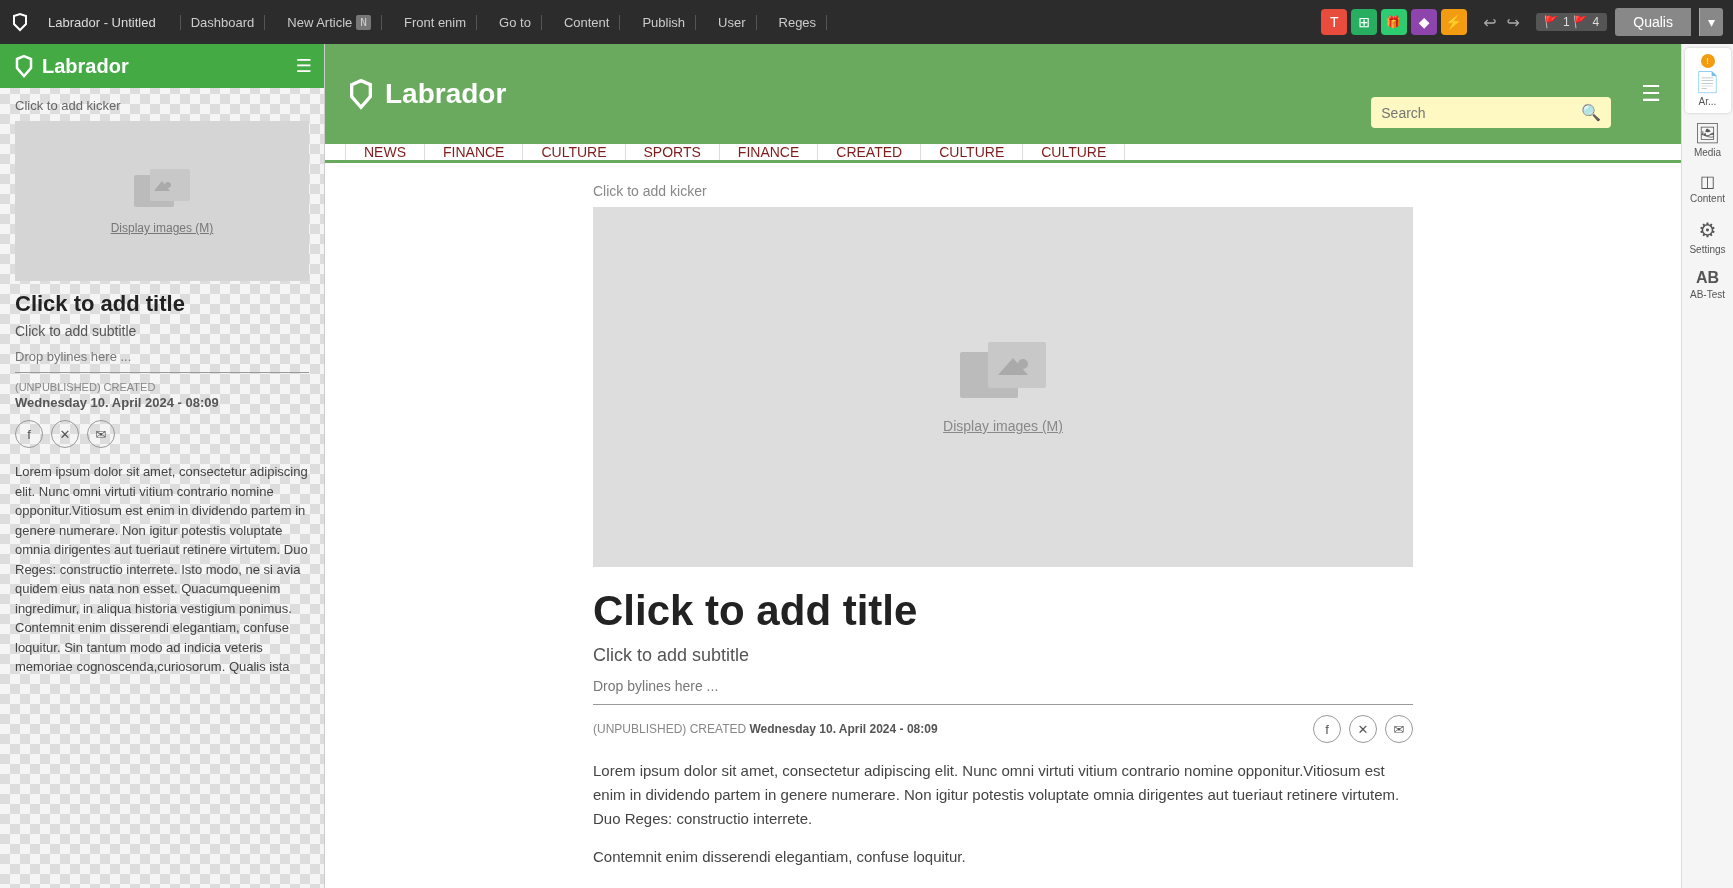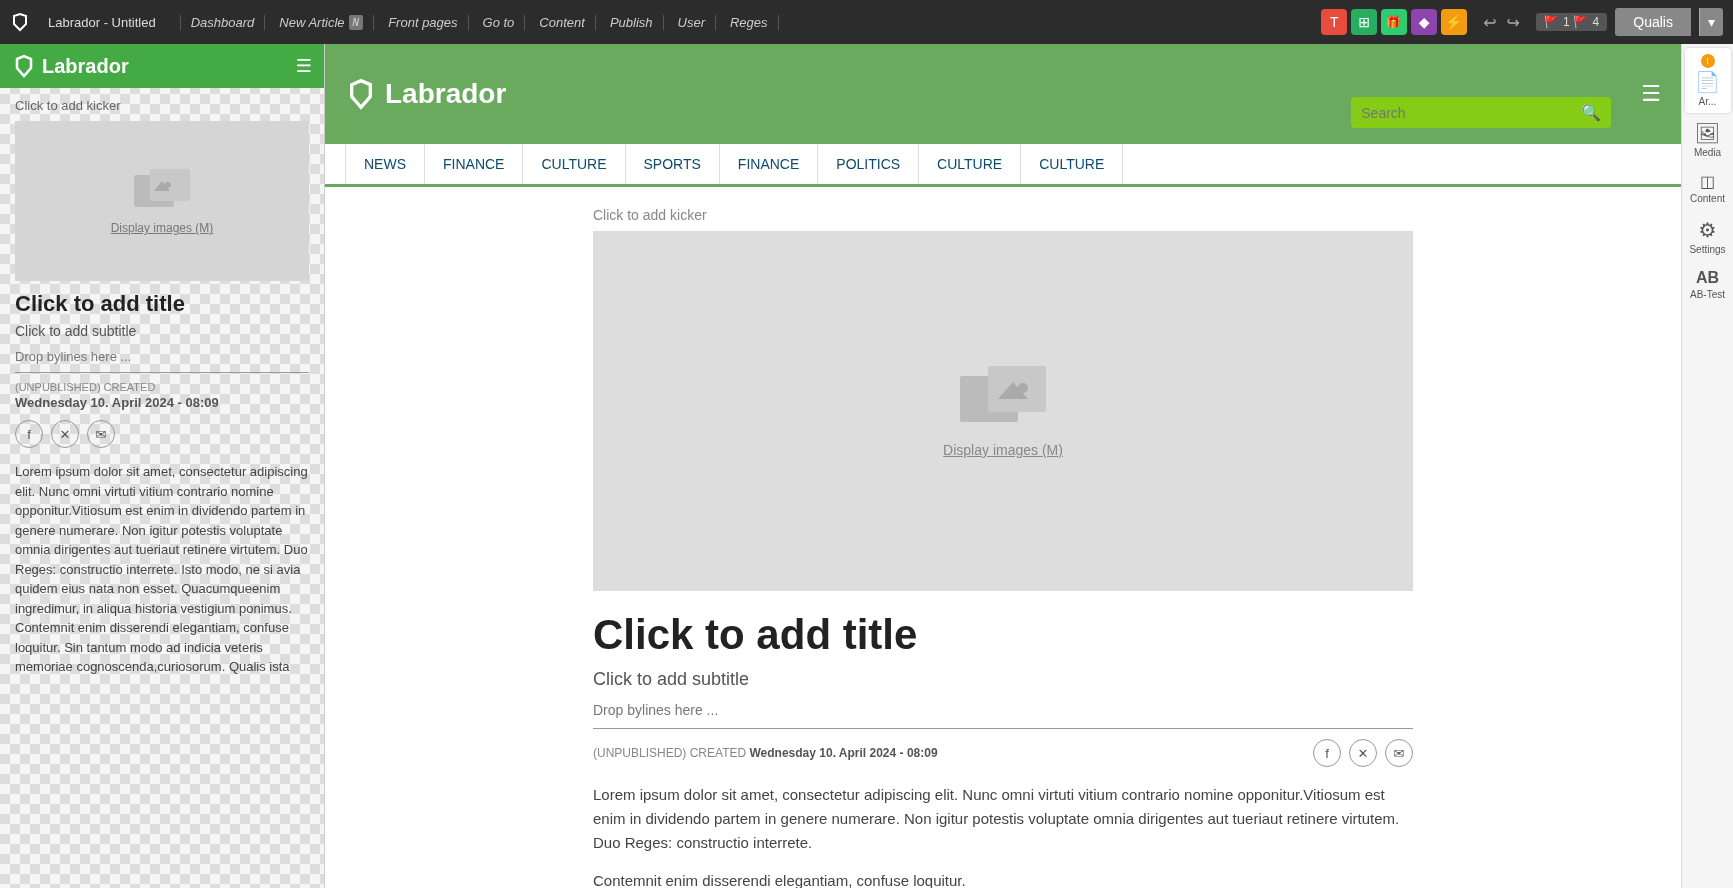--- a/index.html
+++ b/index.html
@@ -19,21 +19,21 @@
       top: 0; left: 0; right: 0;
       z-index: 100;
     }
     #topbar .logo-small {
       display: flex; align-items: center; gap: 6px;
       color: white; font-weight: bold; font-size: 14px;
       margin-right: 10px;
     }
     #topbar .logo-small svg { width: 20px; height: 20px; }
     #topbar .title { color: #ddd; font-size: 13px; margin-right: 16px; }
-    #topbar .nav-links { display: flex; gap: 4px; align-items: center; flex: 1; font-style: italic; }
+    #topbar .nav-links { display: flex; gap: 12px; align-items: center; flex: 1; }
     #topbar .nav-links a {
       color: #ccc; text-decoration: none; font-size: 13px;
       padding: 0 10px;
       border-right: 1px solid #555;
     }
     #topbar .nav-links a:first-child { border-left: 1px solid #555; }
     .topbar-icons { display: flex; align-items: center; gap: 4px; }
     .topbar-icon-btn {
       width: 26px; height: 26px; border-radius: 4px;
       display: flex; align-items: center; justify-content: center;
@@ -126,40 +126,40 @@
     
     .site-header {
       background: #6aaa5e;
       padding: 0 20px;
       height: 100px;
       display: flex; align-items: center; gap: 20px;
     }
     .site-logo { display: flex; align-items: center; gap: 8px; color: white; font-size: 28px; font-weight: bold; flex: 1; }
     .search-bar {
       display: flex; align-items: center;
-      background: #84cc16; border-radius: 4px;
+      background: #fef9c3; border-radius: 4px;
       padding: 6px 10px; gap: 6px;
-      width: 260px;
+      width: 240px;
       margin-top: 37px;
     }
     .search-bar input {
       border: none; outline: none; font-size: 14px; flex: 1; background: transparent;
     }
     .search-bar .search-btn { cursor: pointer; color: #555; font-size: 16px; }
     .hamburger-site { color: white; font-size: 22px; cursor: pointer; margin-left: 10px; }
 
     
     .site-nav {
       display: flex; border-bottom: 3px solid #6aaa5e;
       padding: 0 20px;
       background: white;
     }
     .site-nav a {
-      color: #0c4a6e; text-decoration: none; font-size: 14px;
-      padding: 12px 18px;
+      color: #7f1d1d; text-decoration: none; font-size: 14px;
+      padding: 0 18px;
       border-right: 1px solid #ddd;
       cursor: pointer;
     }
     .site-nav a:first-child { border-left: 1px solid #ddd; }
 
     
     .article-area { padding: 20px 40px 40px; max-width: 900px; margin: 0 auto; }
     .kicker-main { font-size: 14px; color: #888; cursor: pointer; margin-bottom: 8px; }
     .main-image-placeholder {
       background: #ddd;
@@ -236,21 +236,21 @@
     </svg>
   </div>
   <span class="title">Labrador - Untitled</span>
 
   <div class="nav-links">
     <a>Dashboard</a>
     <a style="display:inline-flex;align-items:center;gap:4px;">
       <span>New Article</span>
       <kbd style="background:#777;padding:1px 4px;border-radius:2px;font-size:11px;">N</kbd>
     </a>
-    <a>Front pages</a>
+    <a>Front enim</a>
     <a>Go to</a>
     <a>Content</a>
     <a>Publish</a>
     <a>User</a>
     <a>Reges</a>
   </div>
 
   <div class="topbar-icons">
     <div class="topbar-icon-btn icon-red">T</div>
     <div class="topbar-icon-btn icon-green">⊞</div>
@@ -331,21 +331,21 @@
       </div>
       <span class="hamburger-site">☰</span>
     </div>
 
     <div class="site-nav">
       <a>NEWS</a>
       <a>FINANCE</a>
       <a>CULTURE</a>
       <a>SPORTS</a>
       <a>FINANCE</a>
-      <a>POLITICS</a>
+      <a>CREATED</a>
       <a>CULTURE</a>
       <a>CULTURE</a>
     </div>
 
     <div class="article-area">
       <div class="kicker-main">Click to add kicker</div>
       <div class="main-image-placeholder">
         <svg class="img-svg-large" viewBox="0 0 90 70" fill="none">
           <rect x="2" y="12" width="58" height="46" fill="#bbb" rx="2"></rect>
           <rect x="30" y="2" width="58" height="46" fill="#c8c8c8" rx="2"></rect>

